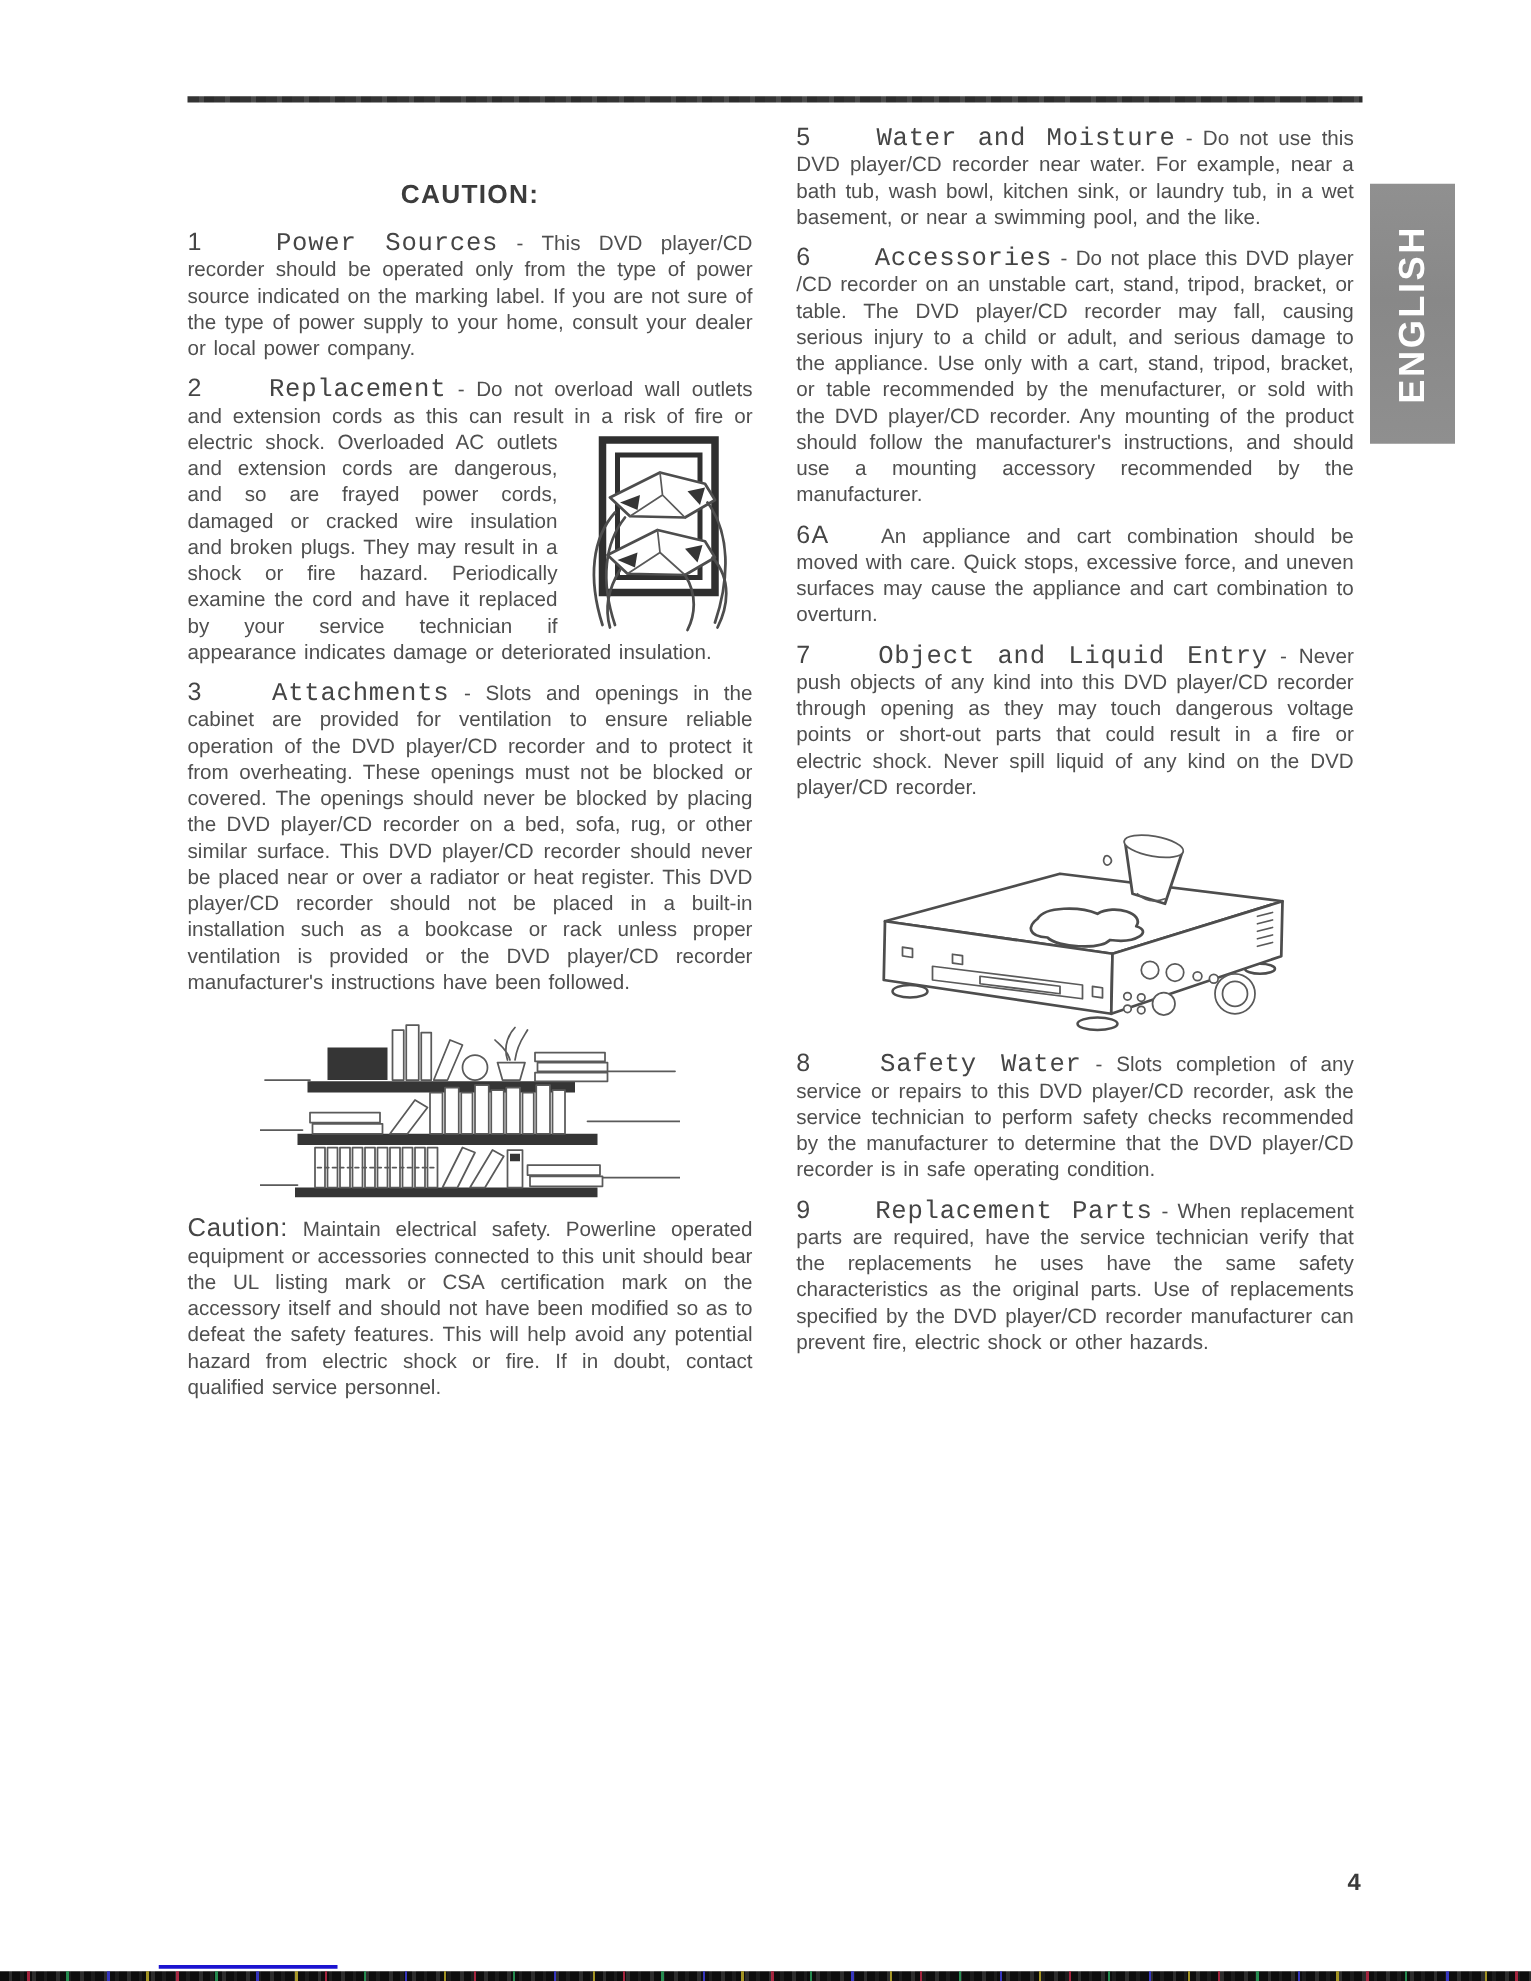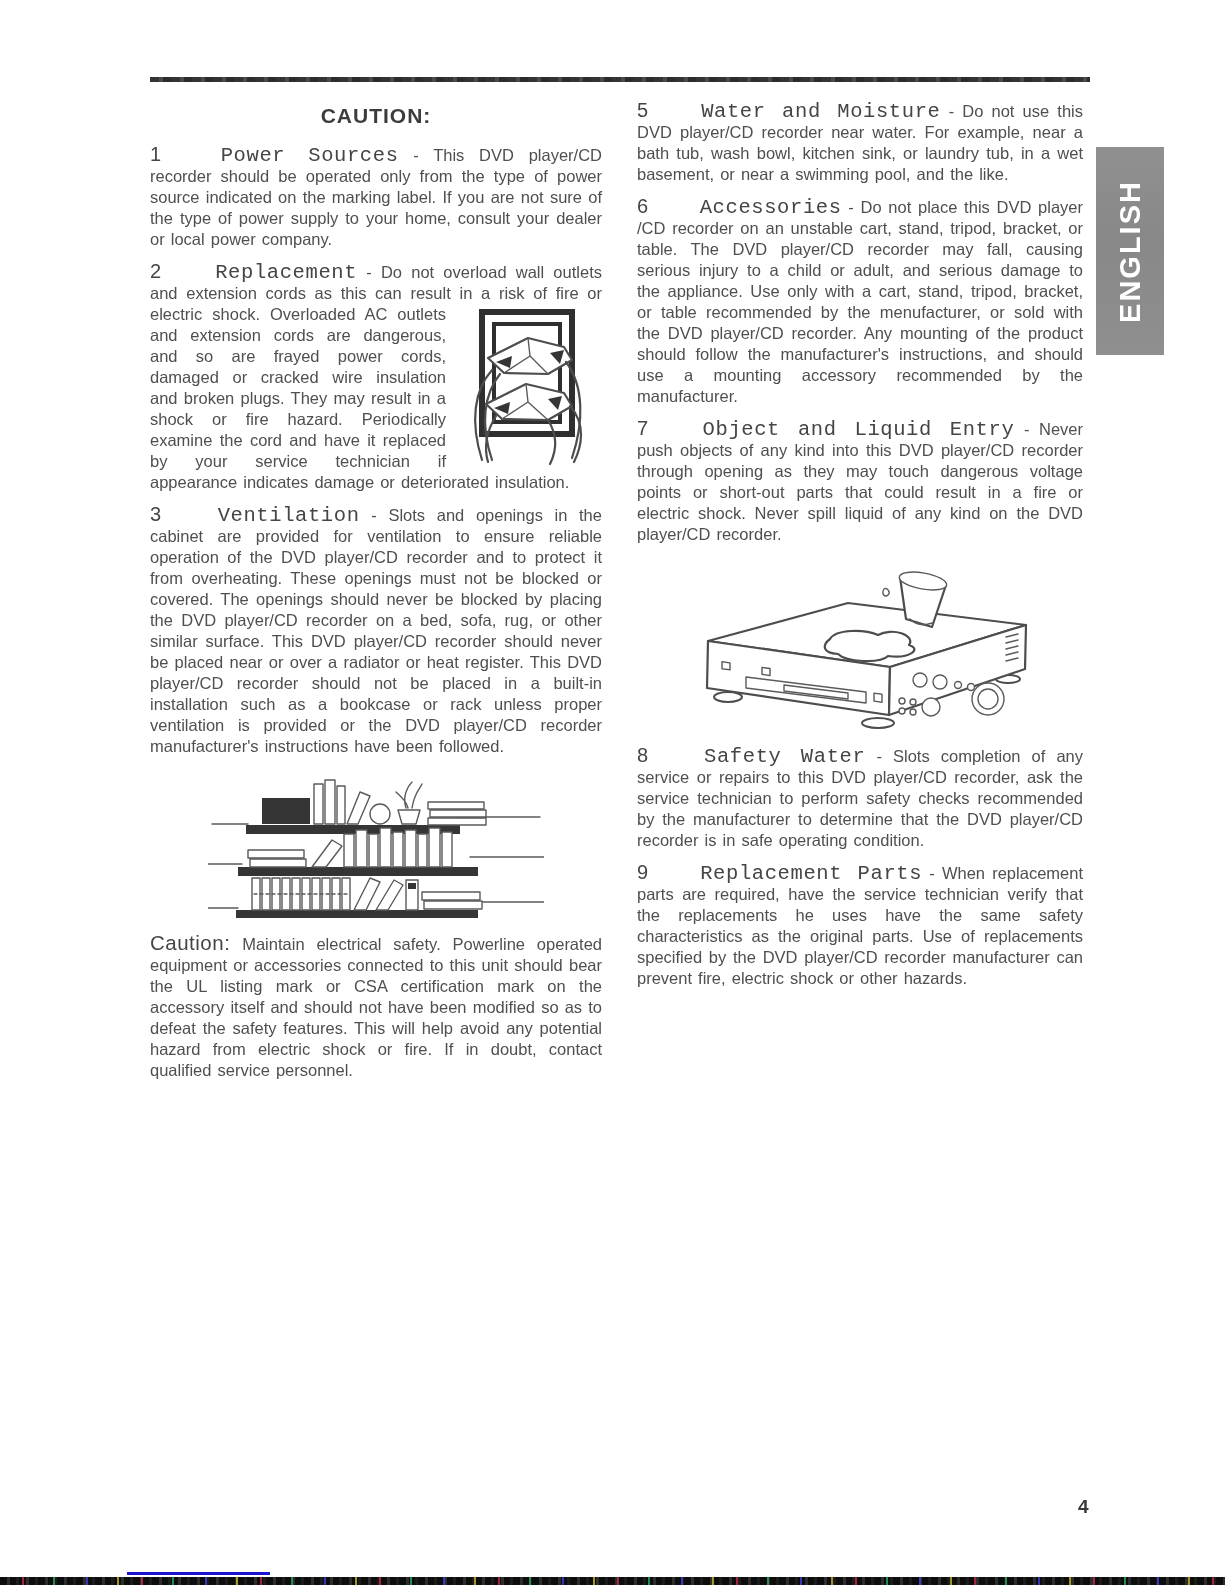--- a/index.html
+++ b/index.html
@@ -10,21 +10,21 @@
     background:#ffffff;
     font-family:"Liberation Sans","DejaVu Sans",sans-serif;
     color:#4f4f4f;
     overflow:hidden;
   }
   .rule-top{
     position:absolute;left:150px;top:77px;width:940px;height:5px;
     background:repeating-linear-gradient(90deg,#343434 0 9px,#4a4a4a 9px 13px,#2c2c2c 13px 21px);
   }
   .col{position:absolute;top:100px;}
-  .col-left{left:150px;width:452px;}
+  .col-left{left:150px;width:452px;margin-top:40px;}
   .col-right{left:637px;width:446px;}
   .caution-heading{
     text-align:center;font-size:21px;font-weight:700;color:#3c3c3c;
     letter-spacing:1px;margin:4px 0 16px 0;
   }
   .sec{
     margin:0 0 11px 0;font-size:16.5px;line-height:21px;
     text-align:justify;word-spacing:1.5px;color:#4f4f4f;
   }
   .sec-num{
@@ -104,21 +104,21 @@
           <path class="ln" d="M118,100 C134,118 130,140 122,156"></path>
           <path class="ln" d="M96,114 C106,130 104,146 98,158"></path>
           <path class="ln" d="M44,110 C34,126 32,142 36,156"></path>
         </svg>
       </span>
       <span class="sec-body">Overloaded AC outlets and extension cords are dangerous, and so are frayed power cords, damaged or cracked wire insulation and broken plugs. They may result in a shock or fire hazard. Periodically examine the cord and have it replaced by your service technician if appearance indicates damage or deteriorated insulation.</span>
     </p>
 
     <p class="sec">
       <span class="sec-num">3</span>
-      <span class="sec-title">Ventilation</span>
+      <span class="sec-title">Attachments</span>
       <span class="sec-body">- Slots and openings in the cabinet are provided for ventilation to ensure reliable operation of the DVD player/CD recorder and to protect it from overheating. These openings must not be blocked or covered. The openings should never be blocked by placing the DVD player/CD recorder on a bed, sofa, rug, or other similar surface. This DVD player/CD recorder should never be placed near or over a radiator or heat register. This DVD player/CD recorder should not be placed  in a built-in installation such as a bookcase or rack unless proper ventilation is provided or the DVD player/CD recorder  manufacturer's instructions have been followed.</span>
     </p>
 
     <span class="fig-center">
       <svg width="336" height="150" viewBox="0 0 336 150">
         <path class="ln-thin" d="M4,56 L40,56 M250,49 L332,49 M0,96 L34,96 M262,89 L336,89 M0,140 L30,140 M256,134 L336,134"></path>
         <rect class="dk" x="38" y="57" width="214" height="9"></rect>
         <rect class="dk" x="30" y="99" width="240" height="9"></rect>
         <rect class="dk" x="28" y="142" width="242" height="8"></rect>
         <rect class="dk" x="54" y="30" width="48" height="26"></rect>
@@ -179,20 +179,25 @@
       <span class="sec-title">Water and Moisture</span>
       <span class="sec-body">- Do not use this DVD player/CD recorder near water. For example, near a bath tub, wash bowl, kitchen sink, or laundry tub, in a wet basement, or near a swimming pool, and the like.</span>
     </p>
 
     <p class="sec">
       <span class="sec-num">6</span>
       <span class="sec-title">Accessories</span>
       <span class="sec-body">- Do not place this DVD player /CD recorder on an unstable cart, stand, tripod, bracket, or table. The DVD player/CD recorder may fall, causing serious injury to a child or adult, and serious damage to the appliance. Use only with a cart, stand, tripod, bracket, or table recommended by the menufacturer, or sold with the DVD player/CD recorder. Any mounting of the product should follow the manufacturer's instructions, and should use a mounting accessory recommended by the manufacturer.</span>
     </p>
 
+    <p class="sec">
+      <span class="sec-num">6A</span>
+      <span class="sec-title"></span>
+      <span class="sec-body">An appliance and cart combination should be moved with care. Quick stops, excessive force, and uneven surfaces may cause the appliance and cart combination to overturn.</span>
+    </p>
 
     <p class="sec">
       <span class="sec-num">7</span>
       <span class="sec-title">Object and Liquid Entry</span>
       <span class="sec-body">- Never push objects of any kind into this DVD player/CD recorder through opening as they may touch dangerous voltage points or short-out parts that could result in a fire or electric shock. Never spill liquid of any kind on the DVD player/CD recorder.</span>
     </p>
 
     <span class="fig-center-right">
       <svg width="344" height="172" viewBox="0 0 344 172">
         <ellipse cx="40" cy="136" rx="14" ry="5" fill="#ffffff" stroke="#4d4d4d" stroke-width="2"></ellipse>

